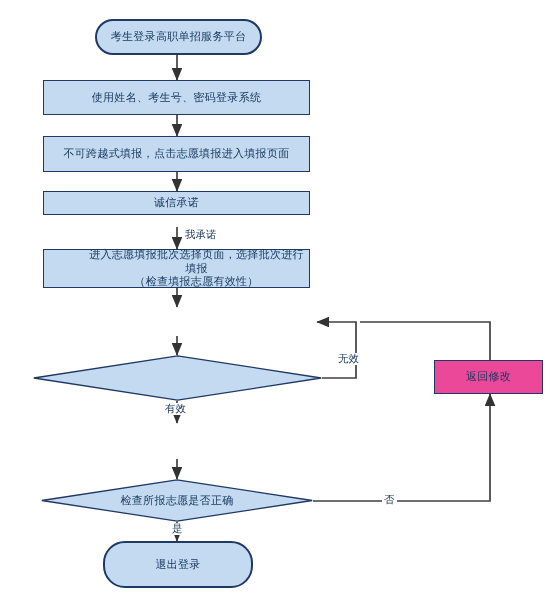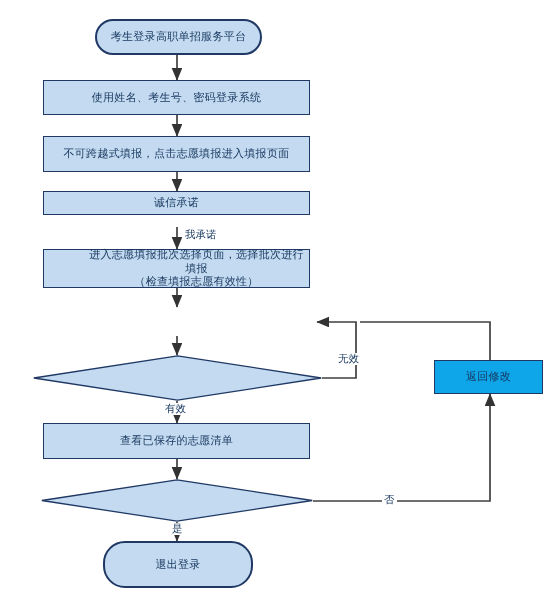--- a/index.html
+++ b/index.html
@@ -42,21 +42,21 @@
   .node-process {
     background: #c3daf0;
     border: 1.5px solid #1f3864;
   }
   .node-terminal {
     background: #c3daf0;
     border: 2px solid #1f3864;
     border-radius: 22px;
   }
   .node-side {
-    background: #0ea5e9;
+    background: #ec4899;
     border: 1.5px solid #1f3864;
   }
   .node-decision {
     background: transparent;
     border: none;
   }
   .node-decision .diamond-shape {
     position: absolute;
     left: 0;
     top: 0;
@@ -141,28 +141,28 @@
     <span class="lbl-line2">（检查填报志愿有效性）</span>
   </div>
 
 
   <div class="node node-decision" style="left:33px; top:355px; width:289px; height:46px;">
     <svg class="diamond-shape" viewBox="0 0 289 46" preserveAspectRatio="none">
       <polygon points="144.5,0.8 288.2,23 144.5,45.2 0.8,23" fill="#c3daf0" stroke="#1f3864" stroke-width="1.3"></polygon>
     </svg>
   </div>
 
-  <div class="node node-process" style="left:43px; top:423px; width:267px; height:36px;">
-    <span>查看已保存的志愿清单</span>
-  </div>
 
   <div class="node node-decision" style="left:41px; top:479px; width:272px; height:43px;">
     <svg class="diamond-shape" viewBox="0 0 272 43" preserveAspectRatio="none">
       <polygon points="136,0.8 271.2,21.5 136,42.2 0.8,21.5" fill="#c3daf0" stroke="#1f3864" stroke-width="1.3"></polygon>
     </svg>
+    <div class="diamond-label">
+      <span>检查所报志愿是否正确</span>
+    </div>
   </div>
 
   <div class="node node-terminal" style="left:103px; top:541px; width:150px; height:47px;">
     <span>退出登录</span>
   </div>
 
   <div class="node node-side" style="left:434px; top:360px; width:109px; height:34px;">
     <span>返回修改</span>
   </div>
 

